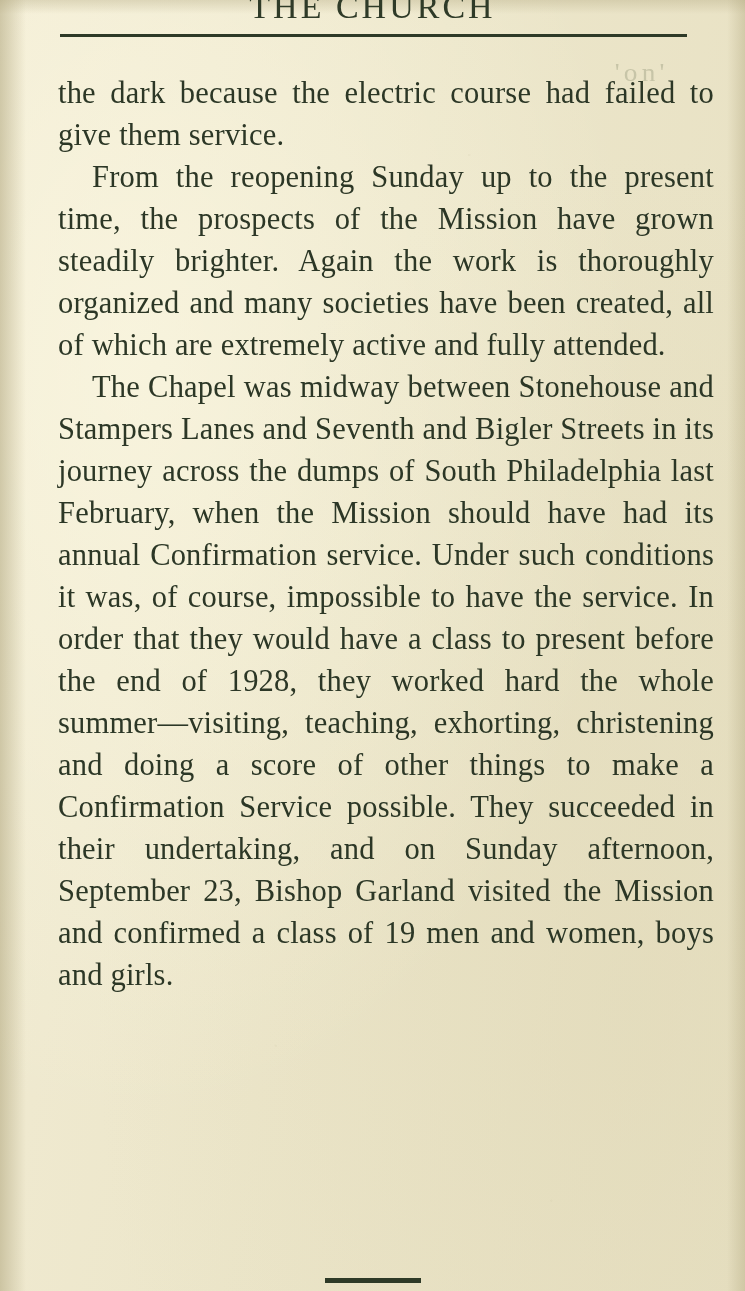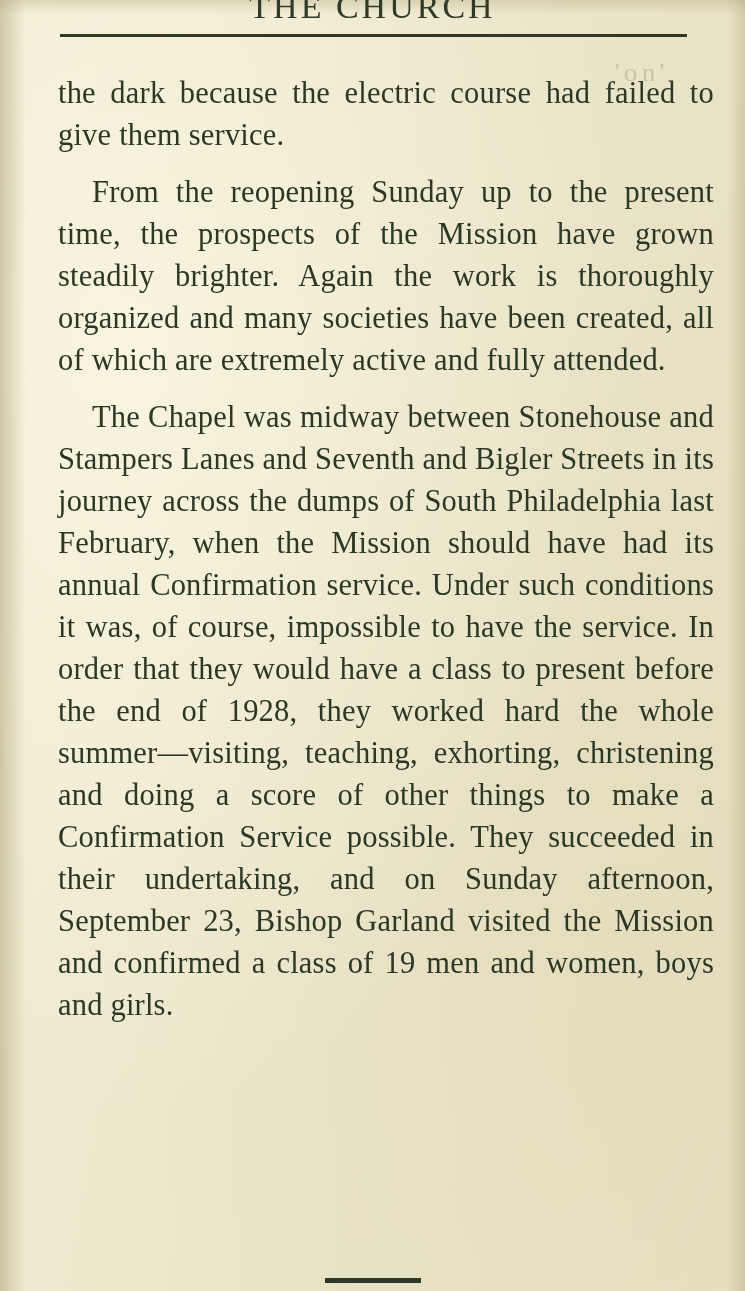--- a/index.html
+++ b/index.html
@@ -95,21 +95,20 @@
     color: #2c3726;
     text-align: justify;
     text-justify: inter-word;
     letter-spacing: 0.2px;
   }
   .para + .para {
     margin-top: 0;
   }
   .para.indent {
     text-indent: 34px;
-    margin-top: 15px;
   }
 
   
   .ghost-mark {
     position: absolute;
     top: 58px;
     right: 78px;
     font-size: 26px;
     color: rgba(120,126,96,0.30);
     letter-spacing: 4px;

